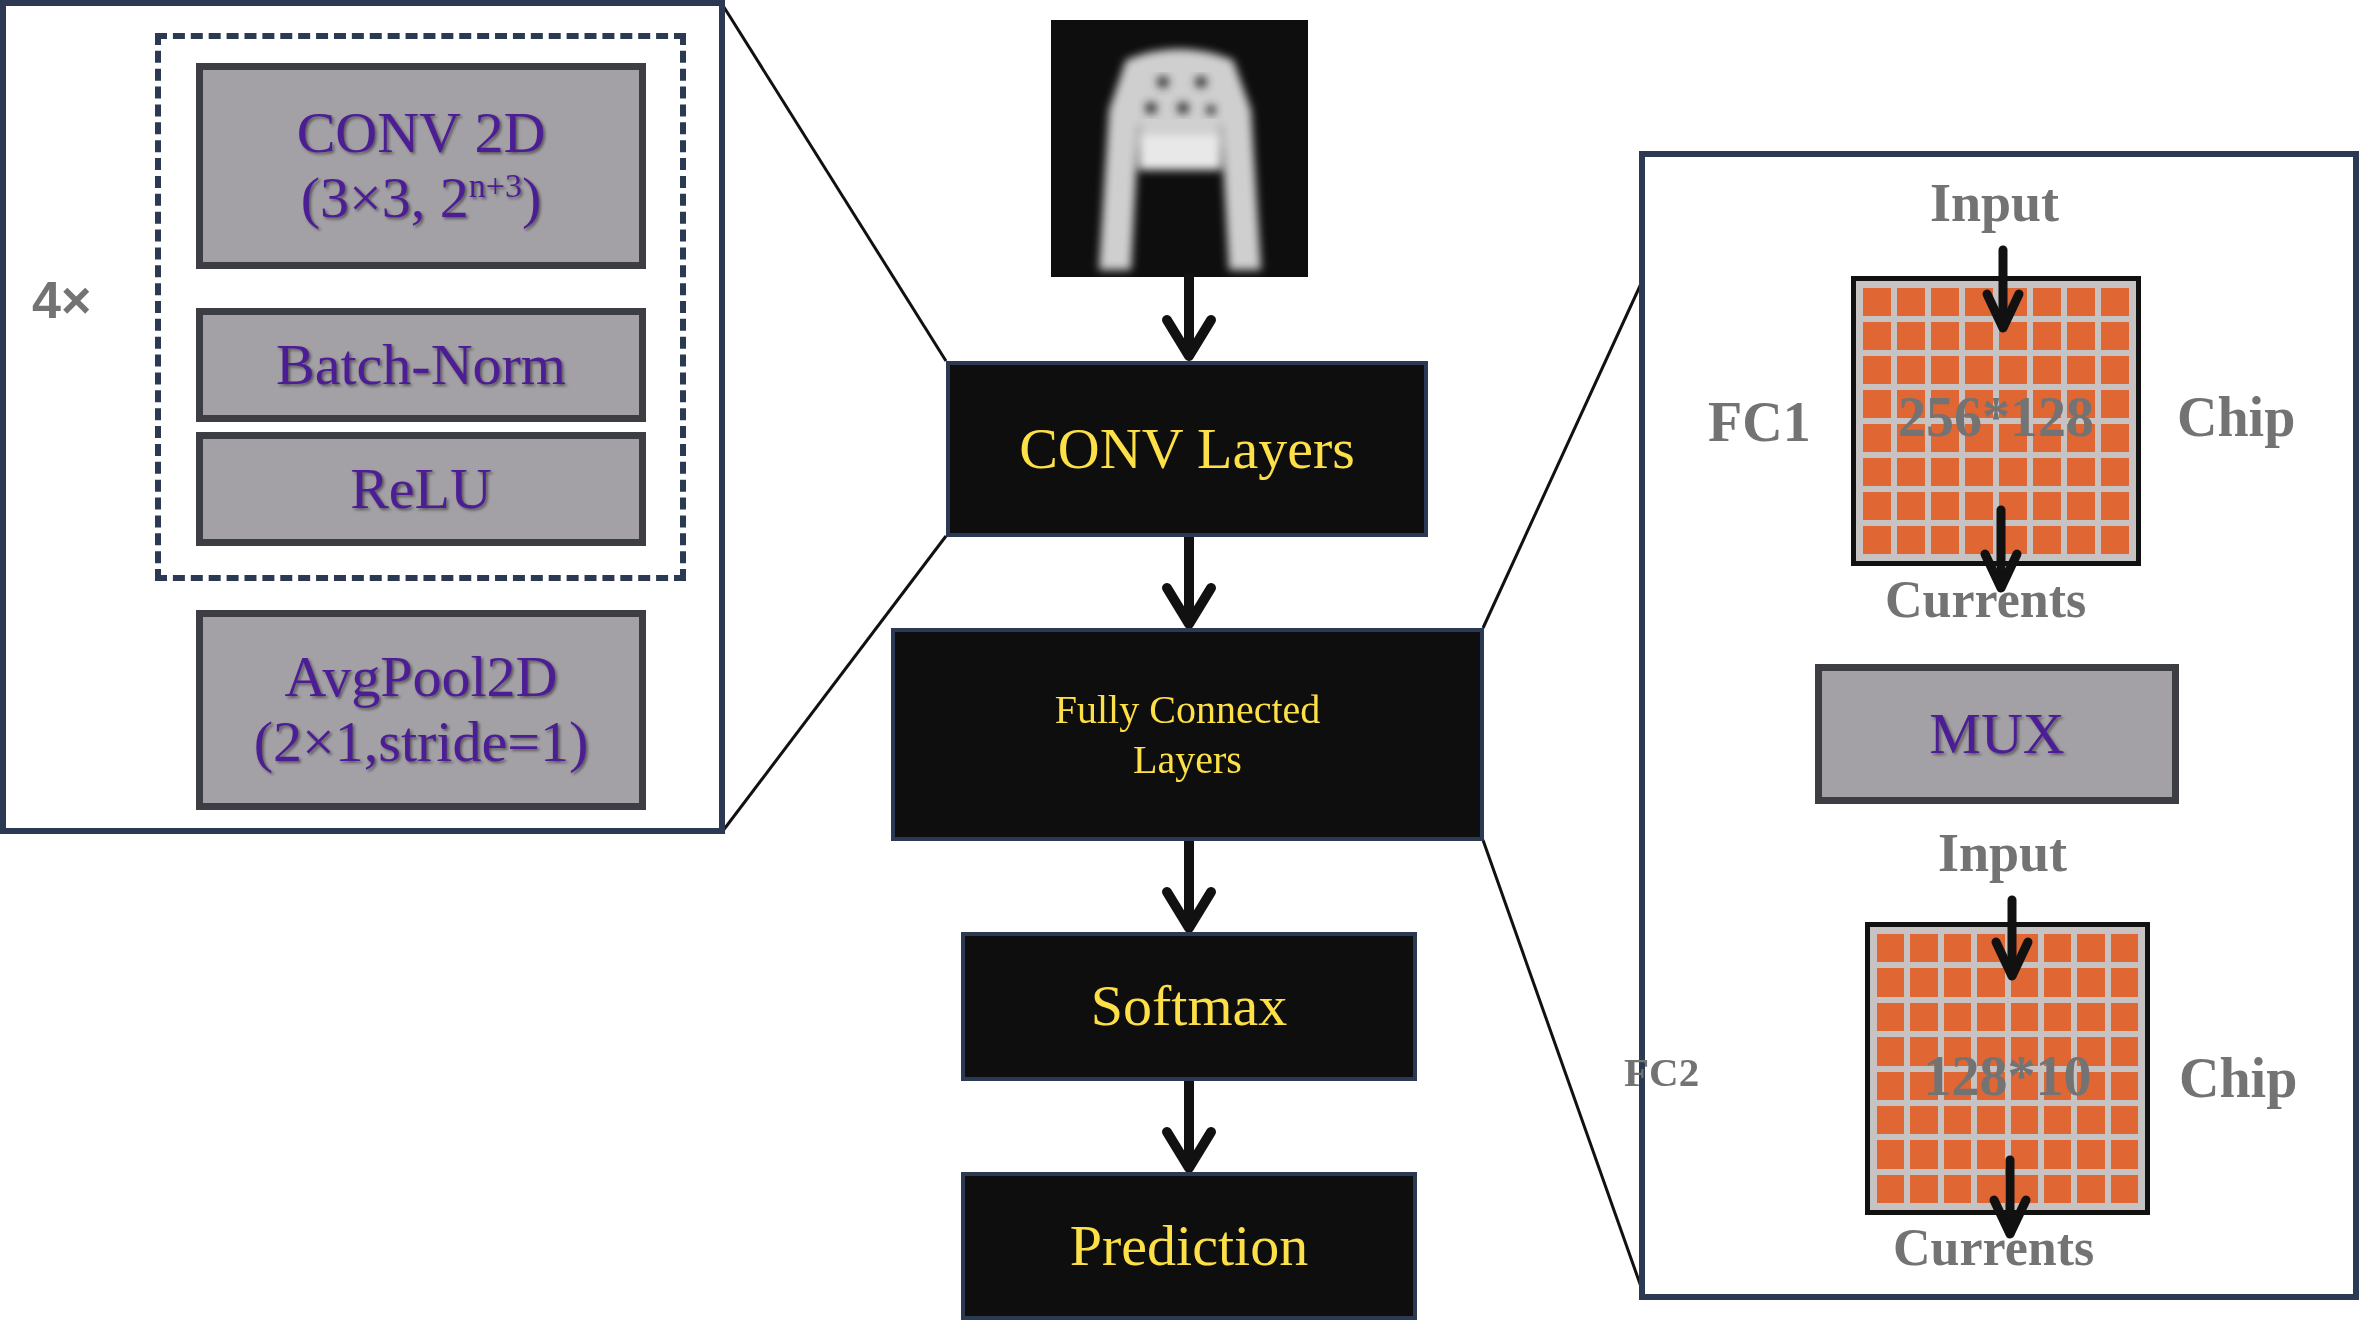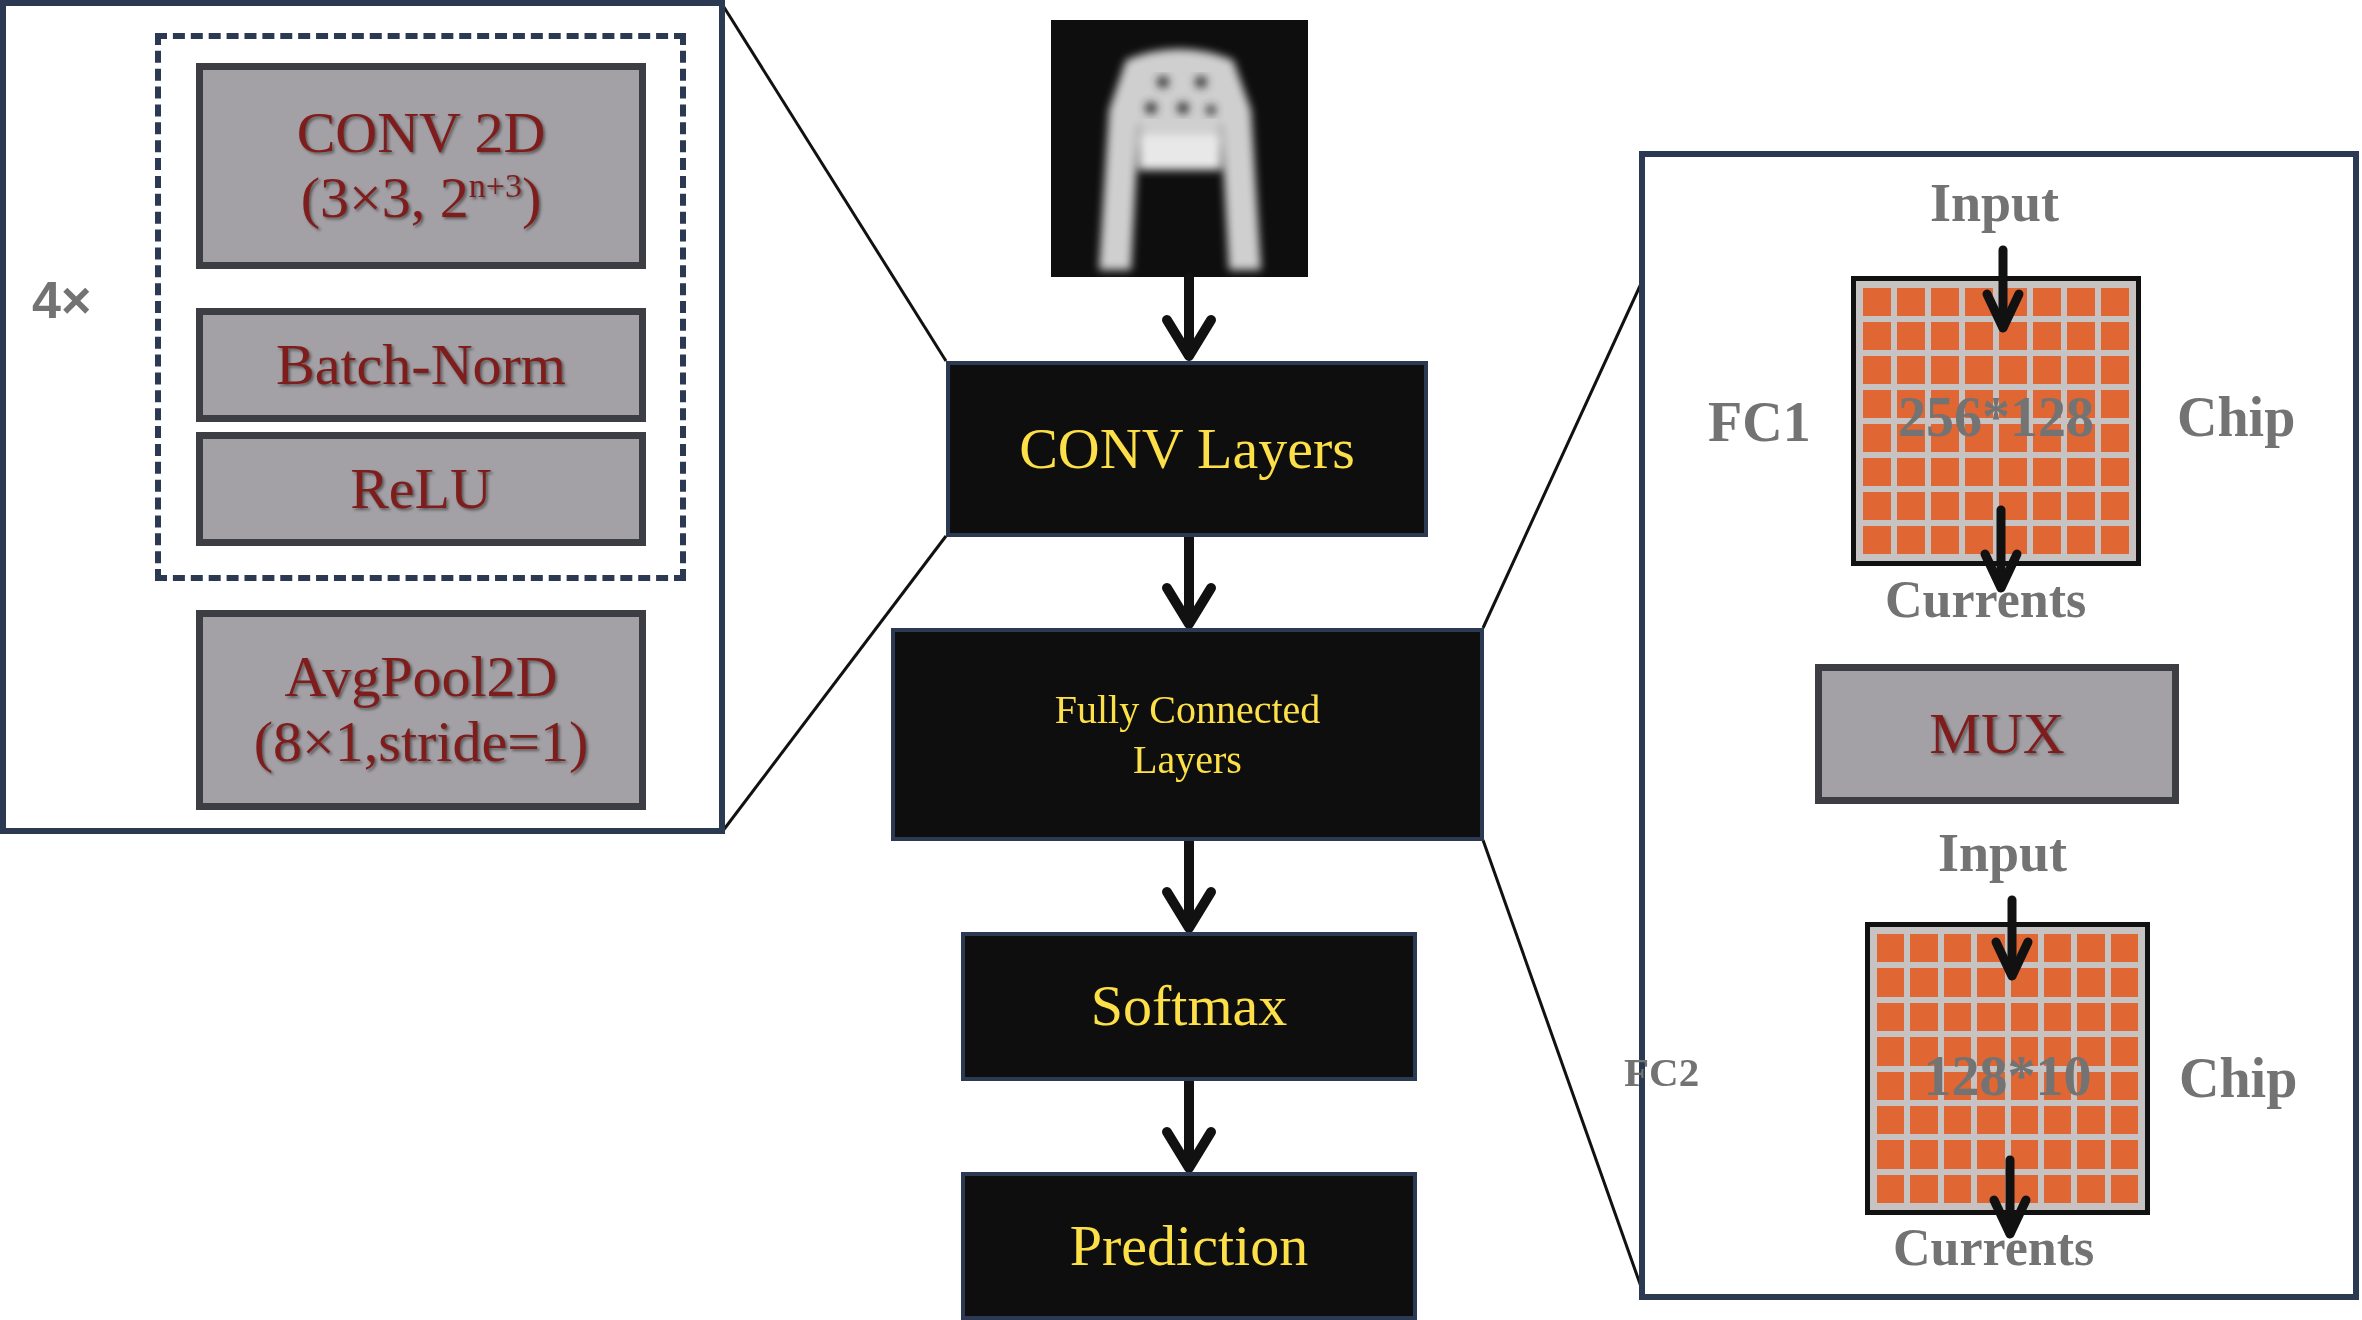--- a/index.html
+++ b/index.html
@@ -1,20 +1,20 @@
 <!DOCTYPE html>
 <html><head>
 <meta charset="utf-8">
 <style>
   html,body{margin:0;padding:0;background:#fff;}
   body{width:2362px;height:1320px;position:relative;overflow:hidden;font-family:"Liberation Serif","DejaVu Serif",serif;}
   .abs{position:absolute;box-sizing:border-box;}
   .panel{border:6px solid #2b3a52;background:#fff;}
   .dashed{border:6px dashed #2b3a52;}
-  .gray{background:#a3a1a5;border:7px solid #3d3e43;color:#7f1d1d;display:flex;flex-direction:column;align-items:center;justify-content:center;text-align:center;text-shadow:2px 2px 3px rgba(0,0,0,0.45);line-height:1.12;}
+  .gray{background:#a3a1a5;border:7px solid #3d3e43;color:#4c1d95;display:flex;flex-direction:column;align-items:center;justify-content:center;text-align:center;text-shadow:2px 2px 3px rgba(0,0,0,0.45);line-height:1.12;}
   .blk{background:#0e0e0e;border:4px solid #2b3a52;color:#fde047;display:flex;flex-direction:column;align-items:center;justify-content:center;text-align:center;line-height:1.25;}
   .bold{font-weight:bold;color:#737373;}
   .chip{background:#c8c3c3;border:5px solid #111;display:grid;grid-template-columns:repeat(8,1fr);grid-template-rows:repeat(8,1fr);gap:6px;padding:7px;}
   .cell{background:#e06734;}
   svg{position:absolute;left:0;top:0;}
 </style>
 </head>
 <body>
 
 <svg width="2362" height="1320">
@@ -33,21 +33,21 @@
   <div><span>(3×3, 2</span><sup style="font-size:34px">n+3</sup><span>)</span></div>
 </div>
 <div class="abs gray" style="left:196px;top:294px;width:450px;height:114px;font-size:58px;margin-top:14px;">
   <div>Batch-Norm</div>
 </div>
 <div class="abs gray" style="left:196px;top:432px;width:450px;height:114px;font-size:58px;">
   <div>ReLU</div>
 </div>
 <div class="abs gray" style="left:196px;top:610px;width:450px;height:200px;font-size:58px;">
   <div>AvgPool2D</div>
-  <div>(8×1,stride=1)</div>
+  <div>(2×1,stride=1)</div>
 </div>
 
 <div class="abs" style="left:1051px;top:20px;width:257px;height:257px;background:#0e0e0e;overflow:hidden;">
   <svg width="257" height="257" viewBox="0 0 257 257">
     <defs>
         <filter id="b">
           <feGaussianBlur stdDeviation="4"></feGaussianBlur>
         </filter>
       </defs>
     <g filter="url(#b)" fill="#cfcfcf">

